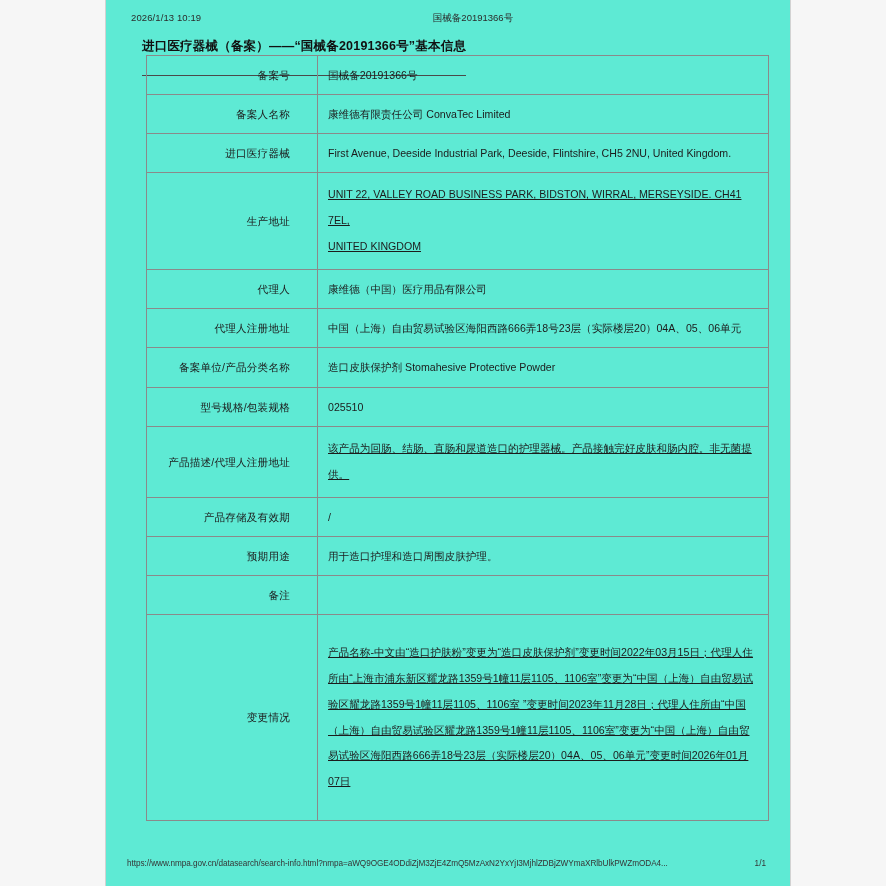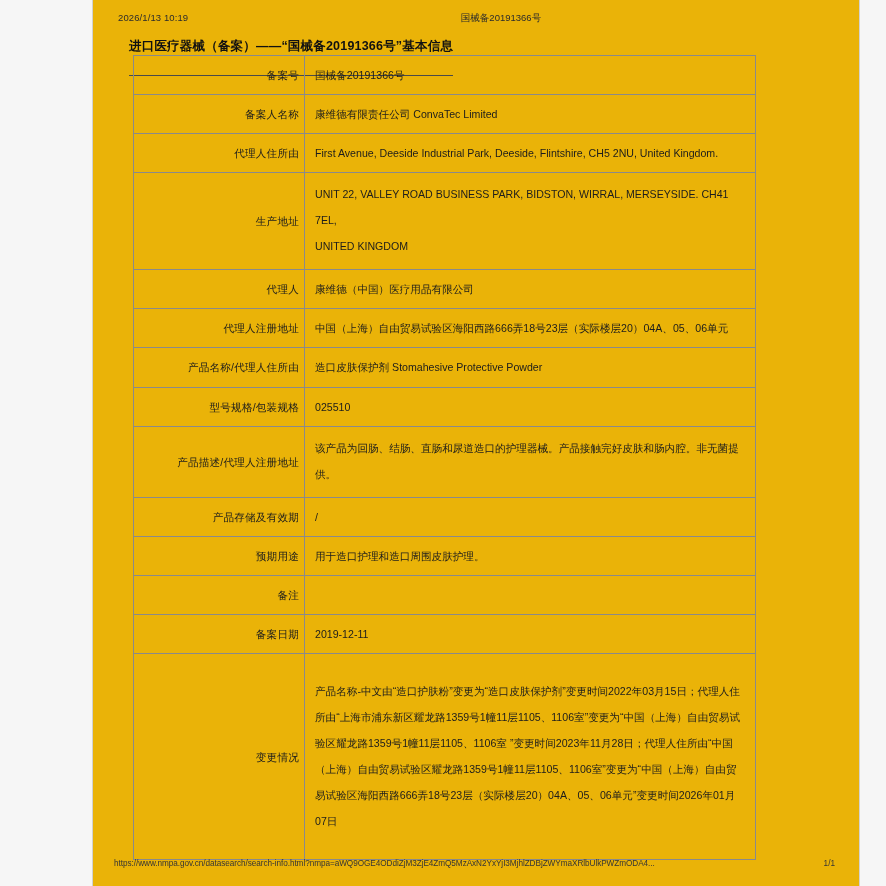--- a/index.html
+++ b/index.html
@@ -6,25 +6,25 @@
   html, body {
     margin: 0; padding: 0;
     width: 886px; height: 886px;
     background: #f6f6f6;
     font-family: "Liberation Sans", "DejaVu Sans", sans-serif;
     overflow: hidden;
   }
 
   #page-sheet {
     position: absolute;
-    left: 92px;
+    left: 105px;
     top: 0px;
-    width: 768px;
+    width: 686px;
     height: 886px;
-    background: #eab308;
+    background: #5eead4;
     border-left: 1px solid #d2d2d2;
     border-right: 1px solid #d2d2d2;
   }
 
   
   .print-header {
     position: absolute;
     top: 12px;
     left: 0;
     width: 100%;
@@ -74,33 +74,33 @@
   .info-table td {
     border: 1px solid #8a8a8a;
     vertical-align: middle;
     font-size: 10.6px;
     color: #1c1c1c;
     line-height: 1.9;
   }
   .info-table td.lbl {
     width: 171px;
     text-align: right;
-    padding: 9px 5px 9px 6px;
+    padding: 9px 27px 9px 6px;
     font-weight: 400;
     letter-spacing: 0.2px;
   }
   .info-table td.val {
     padding: 9px 9px 9px 10px;
     text-align: left;
     word-break: break-word;
   }
   .info-table td.val .ln {
     display: block;
   }
-  .info-table td.val.tall { line-height: 2.45; }
+  .info-table td.val.tall { line-height: 2.45; text-decoration: underline; }
 
   
   .r-prod-addr td { height: 64px; }
   .r-desc td      { height: 62px; }
   .r-changes td   { height: 206px; }
 
   
   .print-footer {
     position: absolute;
     bottom: 13px;
@@ -139,40 +139,40 @@
     <tbody>
       <tr>
         <td class="lbl">备案号</td>
         <td class="val">国械备20191366号</td>
       </tr>
       <tr>
         <td class="lbl">备案人名称</td>
         <td class="val">康维德有限责任公司 ConvaTec Limited</td>
       </tr>
       <tr>
-        <td class="lbl">代理人住所由</td>
+        <td class="lbl">进口医疗器械</td>
         <td class="val">First Avenue, Deeside Industrial Park, Deeside, Flintshire, CH5 2NU, United Kingdom.</td>
       </tr>
       <tr class="r-prod-addr">
         <td class="lbl">生产地址</td>
         <td class="val tall">
           <span class="ln">UNIT 22, VALLEY ROAD BUSINESS PARK, BIDSTON, WIRRAL, MERSEYSIDE. CH41 7EL,</span>
           <span class="ln">UNITED KINGDOM</span>
         </td>
       </tr>
       <tr>
         <td class="lbl">代理人</td>
         <td class="val">康维德（中国）医疗用品有限公司</td>
       </tr>
       <tr>
         <td class="lbl">代理人注册地址</td>
         <td class="val">中国（上海）自由贸易试验区海阳西路666弄18号23层（实际楼层20）04A、05、06单元</td>
       </tr>
       <tr>
-        <td class="lbl">产品名称/代理人住所由</td>
+        <td class="lbl">备案单位/产品分类名称</td>
         <td class="val">造口皮肤保护剂 Stomahesive Protective Powder</td>
       </tr>
       <tr>
         <td class="lbl">型号规格/包装规格</td>
         <td class="val">025510</td>
       </tr>
       <tr class="r-desc">
         <td class="lbl">产品描述/代理人注册地址</td>
         <td class="val tall">该产品为回肠、结肠、直肠和尿道造口的护理器械。产品接触完好皮肤和肠内腔。非无菌提供。</td>
       </tr>
@@ -180,24 +180,20 @@
         <td class="lbl">产品存储及有效期</td>
         <td class="val">/</td>
       </tr>
       <tr>
         <td class="lbl">预期用途</td>
         <td class="val">用于造口护理和造口周围皮肤护理。</td>
       </tr>
       <tr>
         <td class="lbl">备注</td>
         <td class="val"></td>
-      </tr>
-      <tr>
-        <td class="lbl">备案日期</td>
-        <td class="val">2019-12-11</td>
       </tr>
       <tr class="r-changes">
         <td class="lbl">变更情况</td>
         <td class="val tall">产品名称-中文由“造口护肤粉”变更为“造口皮肤保护剂”变更时间2022年03月15日；代理人住所由“上海市浦东新区耀龙路1359号1幢11层1105、1106室”变更为“中国（上海）自由贸易试验区耀龙路1359号1幢11层1105、1106室 ”变更时间2023年11月28日；代理人住所由“中国（上海）自由贸易试验区耀龙路1359号1幢11层1105、1106室”变更为“中国（上海）自由贸易试验区海阳西路666弄18号23层（实际楼层20）04A、05、06单元”变更时间2026年01月07日</td>
       </tr>
 
     </tbody>
   </table>
 
   <div class="print-footer">

